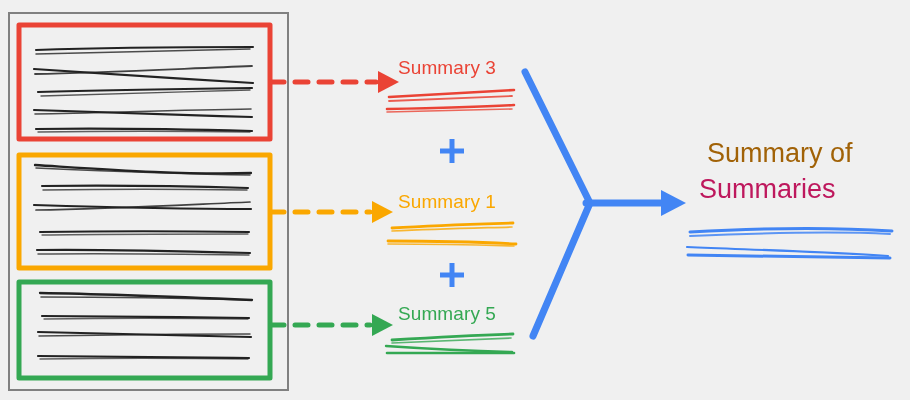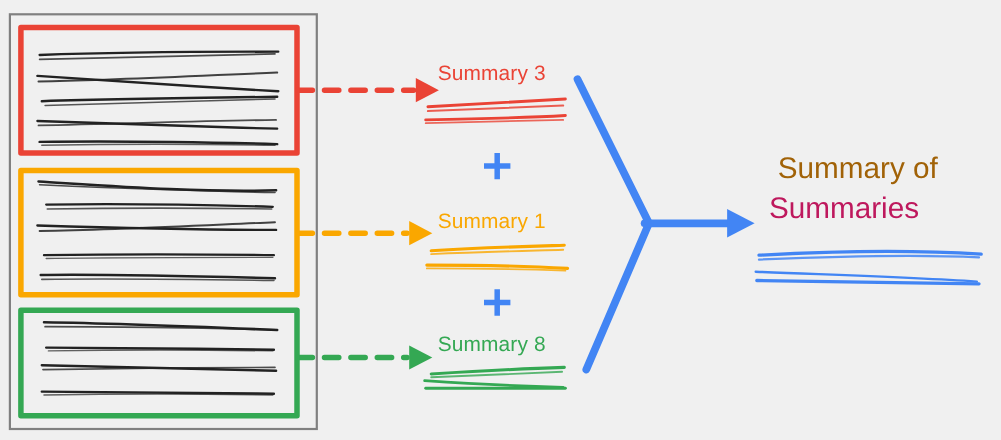--- a/index.html
+++ b/index.html
@@ -159,19 +159,19 @@
       <path d="M687,247 C760,250 830,252 888,256" stroke-width="2.2"></path>
       <path d="M688,255 C760,256 830,257 890,258" stroke-width="3"></path>
     </g>
 
   </svg>
 
   <div class="lbl summary-label" id="summary-1-label">Summary 3</div>
 
   <div class="lbl summary-label" id="summary-2-label">Summary 1</div>
 
-  <div class="lbl summary-label" id="summary-3-label">Summary 8</div>
+  <div class="lbl summary-label" id="summary-3-label">Summary 5</div>
 
   <div class="lbl" id="final-line-1">Summary of</div>
 
   <div class="lbl" id="final-line-2">Summaries</div>
 
 </div>
 
 </body></html>

